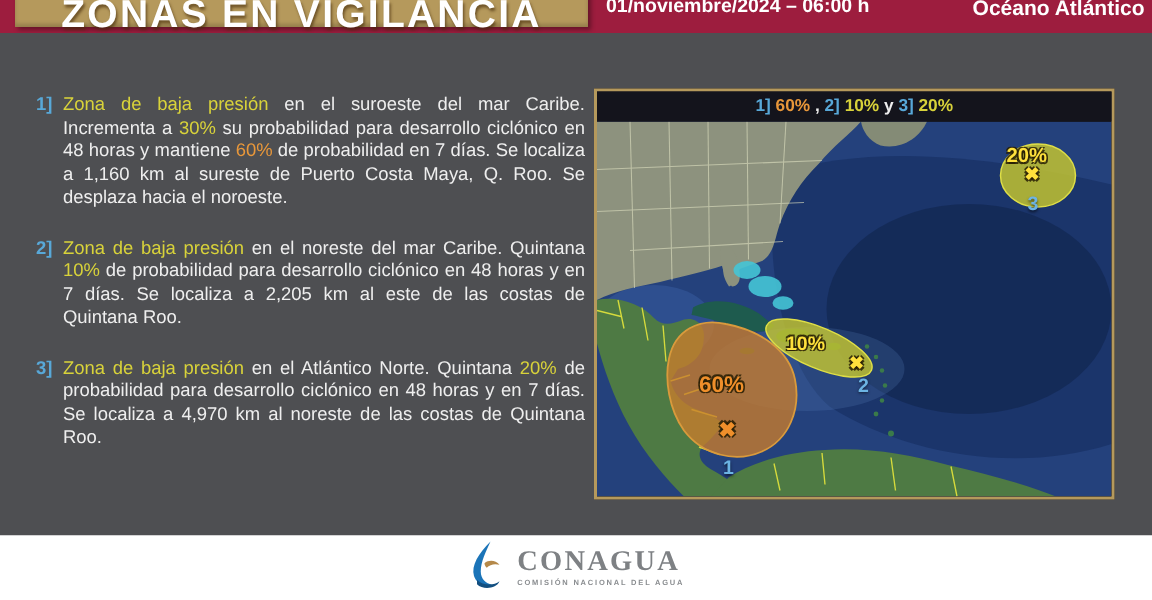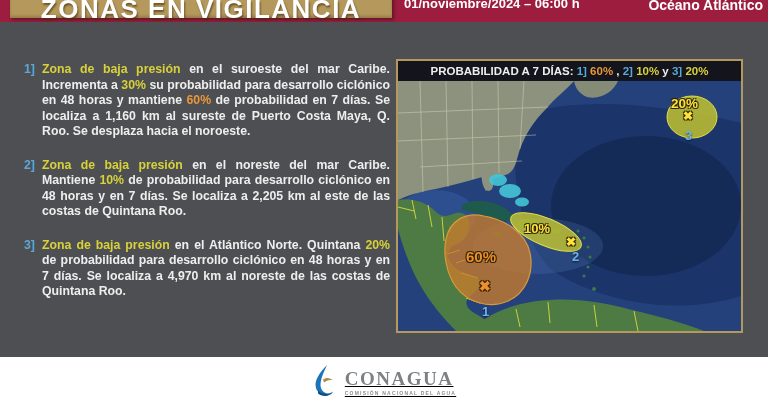--- a/index.html
+++ b/index.html
@@ -41,21 +41,21 @@
   }
   
   .bulletins{
     position:absolute;left:24px;top:40px;width:366px;
     color:#eeeeee;font-size:12.3px;line-height:15.5px;
   }
   .bulletin{display:flex;margin-bottom:18px;}
   .bulletin-num{
     flex:none;width:18px;color:#58a8d8;font-weight:bold;
   }
-  .bulletin-text{flex:1;text-align:justify;font-weight:bold;}
+  .bulletin-text{flex:1;text-align:justify;}
   .c-white{color:#eeeeee;}
   .c-yellow{color:#d8d23a;}
   .c-orange{color:#e8973a;}
   .c-blue{color:#58a8d8;}
   
   .map-panel{
     position:absolute;left:396px;top:37px;width:347px;height:274px;
     border:2px solid #b5995c;background:#14141c;box-sizing:border-box;
   }
   .map-header{
@@ -72,21 +72,21 @@
   }
   .zl-orange{color:#ef8f2b;}
   .zl-yellow{color:#ffe13c;}
   .zone-num{
     position:absolute;color:#6cb4e4;font-weight:bold;font-size:13px;
     text-shadow:0 1px 2px rgba(0,0,0,.6);
   }
   
   .footer-bar{
     position:absolute;left:0;top:357px;width:768px;height:43px;
-    background:#ffffff;display:flex;align-items:flex-end;justify-content:center;text-decoration:underline;
+    background:#ffffff;display:flex;align-items:center;justify-content:center;
   }
   .logo{display:flex;align-items:center;gap:7px;}
   .logo-texts{display:flex;flex-direction:column;}
   .org-name{
     font-family:"Liberation Serif", serif;font-weight:bold;
     font-size:19px;line-height:19px;color:#7e8184;letter-spacing:1.5px;
   }
   .org-subtitle{
     font-size:5px;letter-spacing:1.2px;color:#8a8d90;margin-top:2px;font-weight:bold;
   }
@@ -104,30 +104,30 @@
 
 <div class="content-panel">
 
   <div class="bulletins">
     <div class="bulletin">
       <span class="bulletin-num">1]</span>
       <div class="bulletin-text"><span class="c-yellow">Zona de baja presión</span><span class="c-white"> en el suroeste del mar Caribe. Incrementa a </span><span class="c-yellow">30%</span><span class="c-white"> su probabilidad para desarrollo ciclónico en 48 horas y mantiene </span><span class="c-orange">60%</span><span class="c-white"> de probabilidad en 7 días. Se localiza a 1,160 km al sureste de Puerto Costa Maya, Q. Roo. Se desplaza hacia el noroeste.</span></div>
     </div>
     <div class="bulletin">
       <span class="bulletin-num">2]</span>
-      <div class="bulletin-text"><span class="c-yellow">Zona de baja presión</span><span class="c-white"> en el noreste del mar Caribe. Mantiene </span><span class="c-yellow">10%</span><span class="c-white"> de probabilidad para desarrollo ciclónico en 48 horas y en 7 días. Se localiza a 2,205 km al este de las costas de Quintana Roo.</span></div>
+      <div class="bulletin-text"><span class="c-yellow">Zona de baja presión</span><span class="c-white"> en el noreste del mar Caribe. Quintana </span><span class="c-yellow">10%</span><span class="c-white"> de probabilidad para desarrollo ciclónico en 48 horas y en 7 días. Se localiza a 2,205 km al este de las costas de Quintana Roo.</span></div>
     </div>
     <div class="bulletin">
       <span class="bulletin-num">3]</span>
       <div class="bulletin-text"><span class="c-yellow">Zona de baja presión</span><span class="c-white"> en el Atlántico Norte. Quintana </span><span class="c-yellow">20%</span><span class="c-white"> de probabilidad para desarrollo ciclónico en 48 horas y en 7 días. Se localiza a 4,970 km al noreste de las costas de Quintana Roo.</span></div>
     </div>
   </div>
 
   <div class="map-panel">
-    <div class="map-header"><span class="c-white">PROBABILIDAD A 7 DÍAS: </span><span class="c-blue">1] </span><span class="c-orange">60%</span><span class="c-white"> , </span><span class="c-blue">2] </span><span class="c-yellow">10%</span><span class="c-white"> y </span><span class="c-blue">3] </span><span class="c-yellow">20%</span></div>
+    <div class="map-header"><span class="c-blue">1] </span><span class="c-orange">60%</span><span class="c-white"> , </span><span class="c-blue">2] </span><span class="c-yellow">10%</span><span class="c-white"> y </span><span class="c-blue">3] </span><span class="c-yellow">20%</span></div>
     <div class="map-body">
       <svg viewBox="0 0 343 250" preserveAspectRatio="none">
 
         <rect width="343" height="250" fill="#24417c"></rect>
         <path d="M120,35 C180,15 260,22 343,42 L343,215 C280,235 205,222 155,190 C122,162 110,85 120,35 Z" fill="#1b356b"></path>
         <ellipse cx="248" cy="125" rx="95" ry="70" fill="rgba(14,30,66,0.45)"></ellipse>
         <ellipse cx="38" cy="135" rx="40" ry="26" fill="#2e4f8f"></ellipse>
         <ellipse cx="140" cy="165" rx="65" ry="28" fill="rgba(90,130,190,0.22)"></ellipse>
 
         <path d="M0,0 L176,0 C168,9 158,16 148,28 C136,40 128,52 122,68 C118,80 118,88 110,93 L96,98 C92,100 90,104 92,108 L88,110 C84,104 84,100 84,96 C72,100 58,103 42,107 C27,110 12,113 0,119 Z" fill="#8d927e"></path>

